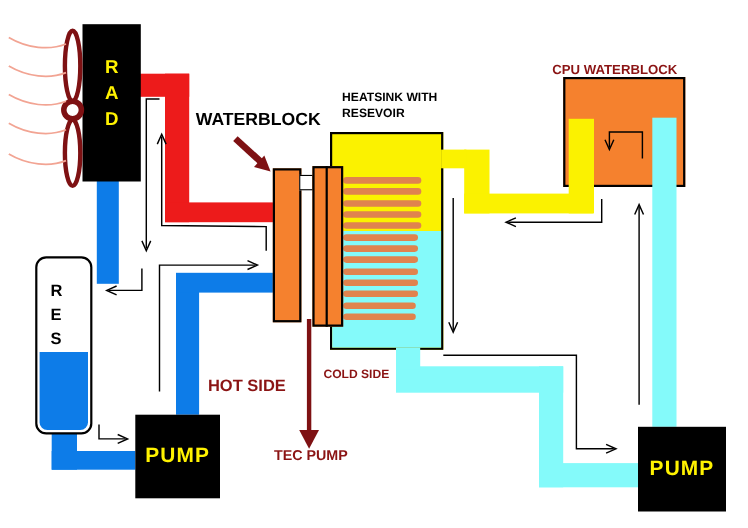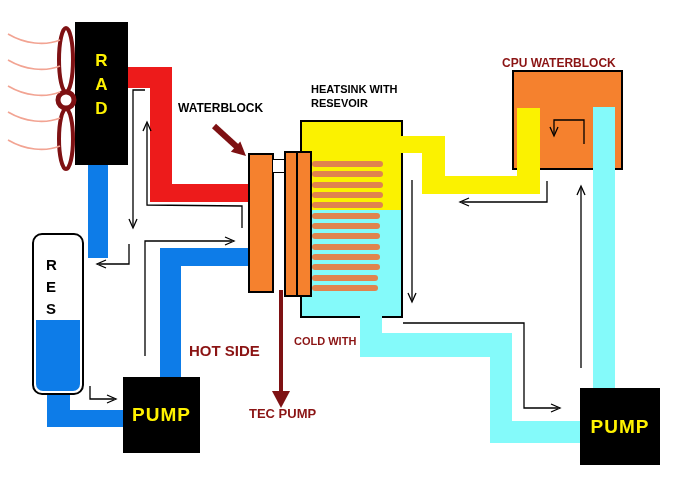--- a/index.html
+++ b/index.html
@@ -31,21 +31,21 @@
   .fin{position:absolute;left:312px;height:6px;border-radius:3px;background:var(--c-fin);z-index:3;}
   #plate-a{left:248px;top:153px;width:26px;height:140px;background:var(--c-orange);border:2px solid #000;z-index:3;box-sizing:border-box;}
   #plate-notch{left:272px;top:159px;width:13px;height:14px;background:#fff;border:1px solid #000;z-index:3;box-sizing:border-box;}
   #plate-b{left:284px;top:151px;width:28px;height:146px;background:var(--c-orange);border:2px solid #000;z-index:3;box-sizing:border-box;}
   #plate-b-line{left:296px;top:151px;width:2px;height:146px;background:#000;z-index:3;}
   #cpu-block{left:512px;top:70px;width:111px;height:100px;background:var(--c-orange);border:2px solid #000;z-index:2;box-sizing:border-box;}
   
   .lbl{position:absolute;z-index:6;font-weight:bold;white-space:nowrap;}
   .lbl.black{color:#000;}
   .lbl.darkred{color:var(--c-text_dark_red);}
-  #lbl-waterblock{left:178px;top:101px;font-size:12px;text-align:center;}
+  #lbl-waterblock{left:178px;top:101px;font-size:16px;text-align:center;}
   #lbl-heatsink{left:311px;top:82px;font-size:11px;line-height:14px;}
   #lbl-cpu{left:502px;top:56px;font-size:12px;}
   #lbl-hotside{left:189px;top:298px;font-size:15px;margin-top:44px;}
   #lbl-coldside{left:294px;top:335px;font-size:11px;}
   #lbl-tec{left:249px;top:406px;font-size:13px;}
   
   #overlay{position:absolute;left:0;top:0;z-index:5;pointer-events:none;}
   .thin{stroke:#000;stroke-width:1.3;fill:none;}
   .thick-line{stroke:var(--c-dark_red);fill:none;}
   .thick-fill{fill:var(--c-dark_red);stroke:none;}
@@ -124,21 +124,21 @@
     <span class="pump-label">PUMP</span>
   </div>
 
   <div id="lbl-waterblock" class="lbl black">WATERBLOCK</div>
   <div id="lbl-heatsink" class="lbl black">
     <div>HEATSINK WITH</div>
     <div>RESEVOIR</div>
   </div>
   <div id="lbl-cpu" class="lbl darkred">CPU WATERBLOCK</div>
   <div id="lbl-hotside" class="lbl darkred">HOT SIDE</div>
-  <div id="lbl-coldside" class="lbl darkred">COLD WITH</div>
+  <div id="lbl-coldside" class="lbl darkred">COLD SIDE</div>
   <div id="lbl-tec" class="lbl darkred">TEC PUMP</div>
 
   <svg id="overlay" width="680" height="480" viewBox="0 0 680 480">
 
     <g>
       <ellipse class="fan-part" cx="66" cy="60" rx="7" ry="32"></ellipse>
       <ellipse class="fan-part" cx="66" cy="139" rx="7" ry="30"></ellipse>
       <circle class="fan-part" cx="66" cy="100" r="8" style="stroke-width:5;"></circle>
     </g>
 

